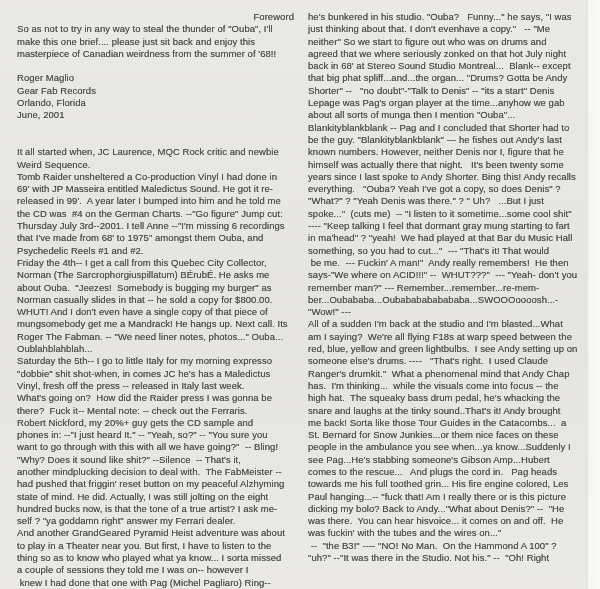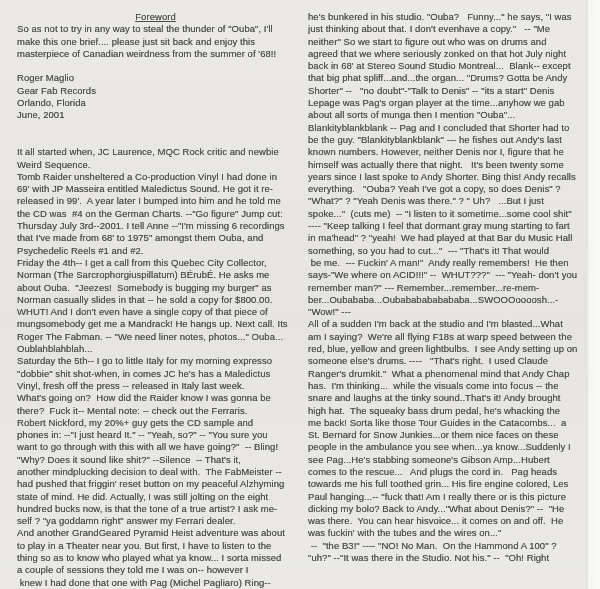--- a/index.html
+++ b/index.html
@@ -39,22 +39,21 @@
     color: #4b4b4b;
     letter-spacing: 0.05px;
     text-shadow: 0 0 0.6px rgba(90,90,90,0.75);
   }
   .column .line {
     white-space: pre;
     overflow: hidden;
     height: 12.3px;
   }
   .column .line.center {
-    text-align: center;
-    text-decoration: underline;
+    text-align: right;
   }
   .col-left {
     left: 17px;
     width: 277px;
   }
   .col-right {
     left: 308px;
     width: 282px;
   }
 </style>
@@ -87,21 +86,21 @@
       <div class="line">Norman (The Sarcrophorgiuspillatum) BÉrubÉ. He asks me</div>
       <div class="line">about Ouba.  "Jeezes!  Somebody is bugging my burger" as</div>
       <div class="line">Norman casually slides in that -- he sold a copy for $800.00.</div>
       <div class="line">WHUT! And I don't even have a single copy of that piece of</div>
       <div class="line">mungsomebody get me a Mandrack! He hangs up. Next call. Its</div>
       <div class="line">Roger The Fabman. -- "We need liner notes, photos..." Ouba...</div>
       <div class="line">Oublahblahblah...</div>
       <div class="line">Saturday the 5th-- I go to little Italy for my morning expresso</div>
       <div class="line">"dobbie" shit shot-when, in comes JC he's has a Maledictus</div>
       <div class="line">Vinyl, fresh off the press -- released in Italy last week.</div>
-      <div class="line">What's going on?  How did the Raider know I was gonna be</div>
+      <div class="line">What's going on?  How did the Raider press I was gonna be</div>
       <div class="line">there?  Fuck it-- Mental note: -- check out the Ferraris.</div>
       <div class="line">Robert Nickford, my 20%+ guy gets the CD sample and</div>
       <div class="line">phones in: --"I just heard It." -- "Yeah, so?" -- "You sure you</div>
       <div class="line">want to go through with this with all we have going?"  -- Bling!</div>
       <div class="line">"Why? Does it sound like shit?" --Silence  -- That's it,</div>
       <div class="line">another mindplucking decision to deal with.  The FabMeister --</div>
       <div class="line">had pushed that friggin' reset button on my peaceful Alzhyming</div>
       <div class="line">state of mind. He did. Actually, I was still jolting on the eight</div>
       <div class="line">hundred bucks now, is that the tone of a true artist? I ask me-</div>
       <div class="line">self ? "ya goddamn right" answer my Ferrari dealer.</div>
@@ -136,22 +135,22 @@
       <div class="line">says-"We where on ACID!!!" --  WHUT???"  --- "Yeah- don't you</div>
       <div class="line">remember man?" --- Remember...remember...re-mem-</div>
       <div class="line">ber...Oubababa...Oubababababababa...SWOOOoooosh...-</div>
       <div class="line">"Wow!" ---</div>
       <div class="line">All of a sudden I'm back at the studio and I'm blasted...What</div>
       <div class="line">am I saying?  We're all flying F18s at warp speed between the</div>
       <div class="line">red, blue, yellow and green lightbulbs.  I see Andy setting up on</div>
       <div class="line">someone else's drums. ----   "That's right.  I used Claude</div>
       <div class="line">Ranger's drumkit."  What a phenomenal mind that Andy Chap</div>
       <div class="line">has.  I'm thinking...  while the visuals come into focus -- the</div>
+      <div class="line">high hat.  The squeaky bass drum pedal, he's whacking the</div>
       <div class="line">snare and laughs at the tinky sound..That's it! Andy brought</div>
-      <div class="line">high hat.  The squeaky bass drum pedal, he's whacking the</div>
       <div class="line">me back! Sorta like those Tour Guides in the Catacombs...  a</div>
       <div class="line">St. Bernard for Snow Junkies...or them nice faces on these</div>
       <div class="line">people in the ambulance you see when...ya know...Suddenly I</div>
       <div class="line">see Pag...He's stabbing someone's Gibson Amp...Hubert</div>
       <div class="line">comes to the rescue...   And plugs the cord in.   Pag heads</div>
       <div class="line">towards me his full toothed grin... His fire engine colored, Les</div>
       <div class="line">Paul hanging...-- "fuck that! Am I really there or is this picture</div>
       <div class="line">dicking my bolo? Back to Andy..."What about Denis?" --  "He</div>
       <div class="line">was there.  You can hear hisvoice... it comes on and off.  He</div>
       <div class="line">was fuckin' with the tubes and the wires on..."</div>

